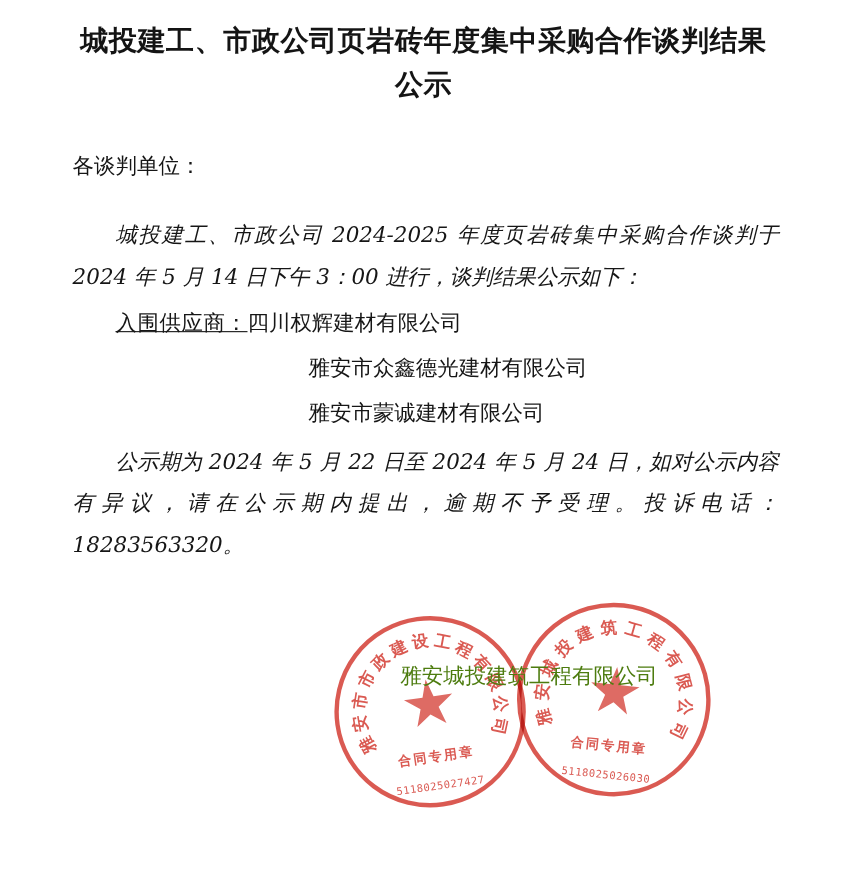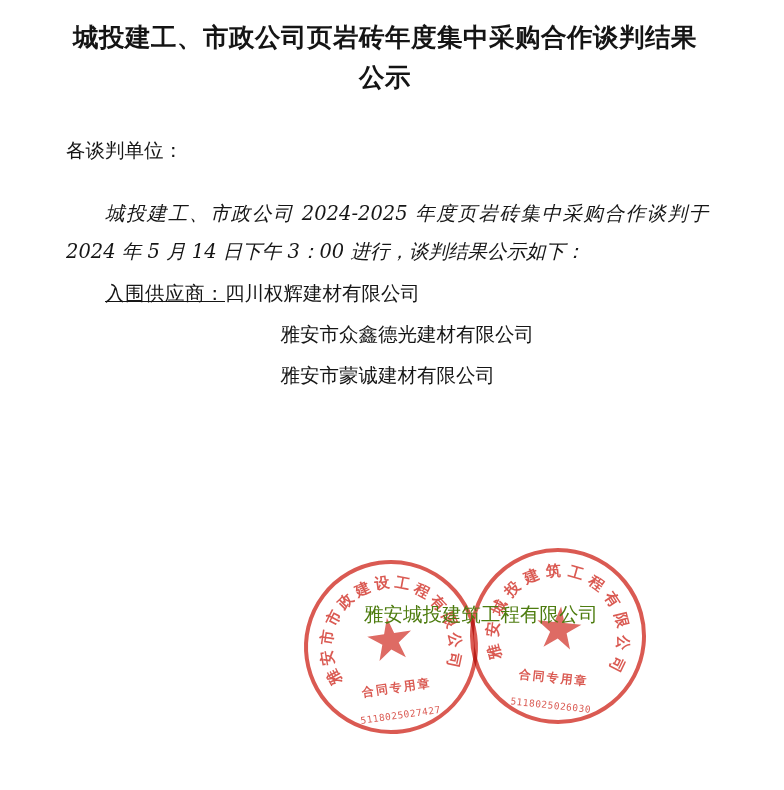--- a/index.html
+++ b/index.html
@@ -179,20 +179,21 @@
     <p class="p salutation">各谈判单位：</p>
 
     <p class="p indent">城投建工、市政公司 2024-2025 年度页岩砖集中采购合作谈判于 2024 年 5 月 14 日下午 3：00 进行，谈判结果公示如下：</p>
 
     <p class="supplier-line">
       <span class="supplier-label">入围供应商：</span><span>四川权辉建材有限公司</span>
     </p>
     <p class="supplier-line cont">雅安市众鑫德光建材有限公司</p>
     <p class="supplier-line cont">雅安市蒙诚建材有限公司</p>
 
+    <p class="p indent tail-block">公示期为 2024 年 5 月 22 日至 2024 年 5 月 24 日，如对公示内容有异议，请在公示期内提出，逾期不予受理。投诉电话：18283563320。</p>
 
   </div>
 
   <div class="seal seal-a">
     <div class="seal-inner">
       <div class="seal-star"></div>
       <div class="seal-arc-text" id="arc-a">
           <span style="transform: translate(-60.1403px, 21.8893px) rotate(250deg) translate(-50%, -50%);">雅</span>
           <span style="transform: translate(-63.9729px, 1.86142px) rotate(268.333deg) translate(-50%, -50%);">安</span>
           <span style="transform: translate(-61.3113px, -18.3554px) rotate(286.667deg) translate(-50%, -50%);">市</span>

